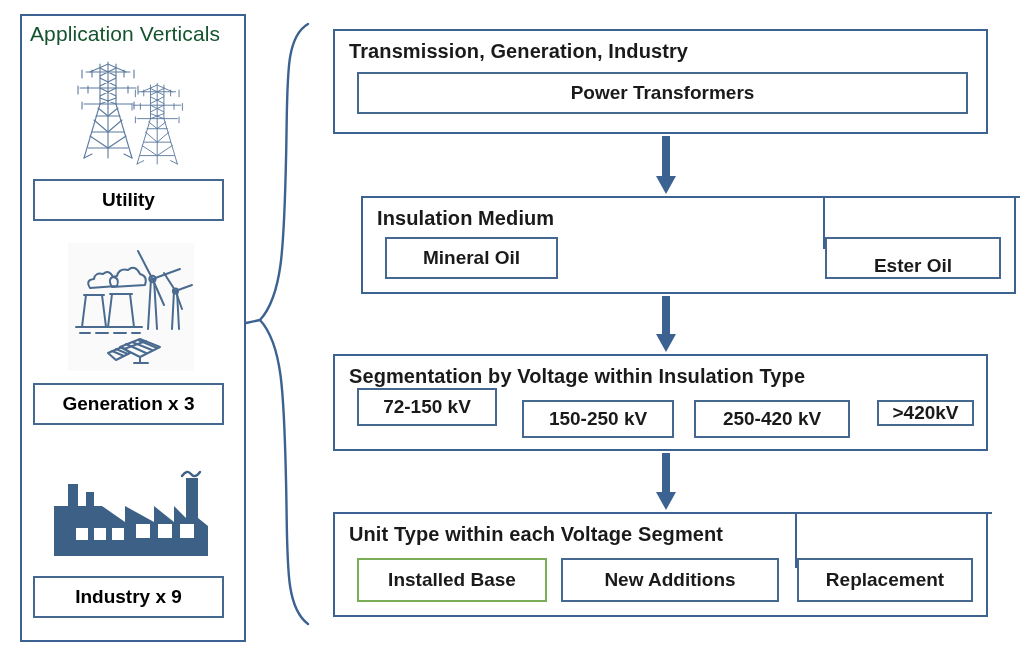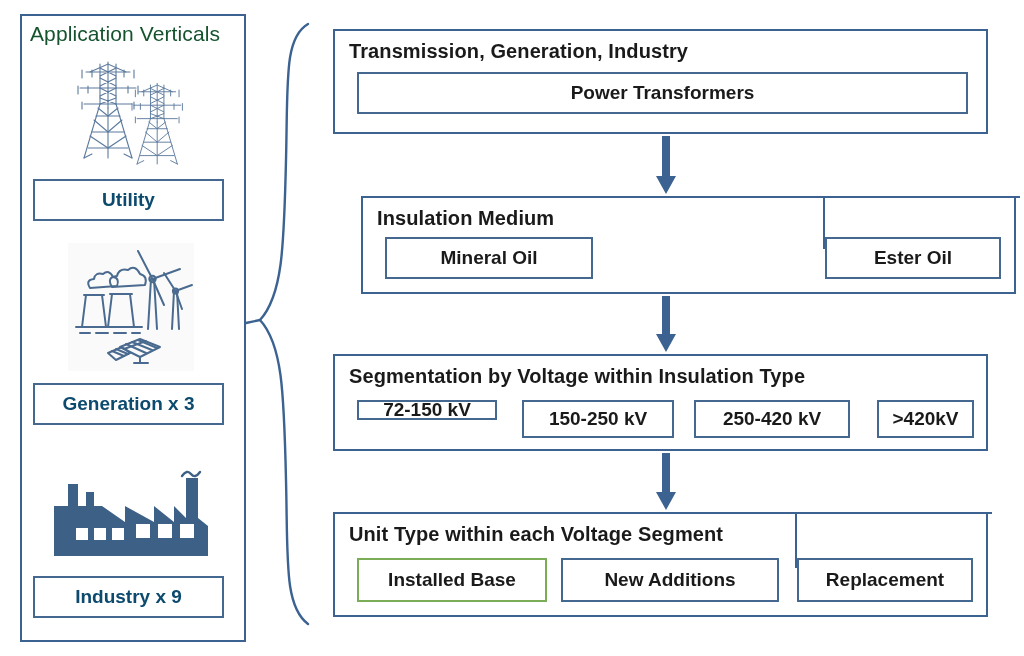--- a/index.html
+++ b/index.html
@@ -10,21 +10,21 @@
   .bx{position:absolute;box-sizing:border-box;background:#ffffff;
       border:2px solid #3b6291;}
 
   
   #left-panel{left:20px;top:14px;width:226px;height:628px;}
   #verticals-title{position:absolute;left:30px;top:22px;font-size:21px;
       color:#14532d;letter-spacing:.1px;white-space:nowrap;}
 
   .label-box{position:absolute;box-sizing:border-box;background:#fff;
       border:2px solid #44688f;display:flex;align-items:center;
-      justify-content:center;font-weight:bold;font-size:19px;color:#0c4a6e;}
+      justify-content:center;font-weight:bold;font-size:19px;color:#000000;}
 
   #utility-box{left:33px;top:179px;width:191px;height:42px;}
   #generation-box{left:33px;top:383px;width:191px;height:42px;}
   #industry-box{left:33px;top:576px;width:191px;height:42px;}
 
   .icon-wrap{position:absolute;display:flex;align-items:center;
       justify-content:center;}
   #towers-icon{left:60px;top:52px;width:140px;height:118px;}
   #generation-icon{left:68px;top:243px;width:126px;height:128px;
       background:#fafafa;}
@@ -182,46 +182,46 @@
 
 <div class="arrow" id="arrow-1">
 <svg width="22" height="58" viewBox="0 0 22 58">
   <path d="M7 0 h8 v40 h6 L11 58 L1 40 h6 z" fill="#3b6291"></path>
 </svg>
 </div>
 
 <div class="stage" id="stage-2">
   <div class="subpanel" style="left:460px;width:197px;height:53px;border-bottom:none;border-right:none;"></div>
   <div class="stage-title">Insulation Medium</div>
-  <div class="chip" style="left:22px;top:39px;width:208px;height:42px;">
+  <div class="chip" style="left:22px;top:39px;width:173px;height:42px;">
     <span>Mineral Oil</span>
   </div>
-  <div class="chip" style="left:462px;top:39px;width:176px;height:42px;">
+  <div class="chip" style="left:462px;top:39px;width:176px;height:42px;align-items:flex-end;">
     <span>Ester Oil</span>
   </div>
 </div>
 
 <div class="arrow" id="arrow-2">
 <svg width="22" height="56" viewBox="0 0 22 56">
   <path d="M7 0 h8 v38 h6 L11 56 L1 38 h6 z" fill="#3b6291"></path>
 </svg>
 </div>
 
 <div class="stage" id="stage-3">
   <div class="stage-title">Segmentation by Voltage within Insulation Type</div>
-  <div class="chip" style="left:22px;top:44px;width:140px;height:20px;">
+  <div class="chip" style="left:22px;top:32px;width:140px;height:38px;">
     <span>72-150 kV</span>
   </div>
   <div class="chip" style="left:187px;top:44px;width:152px;height:38px;">
     <span>150-250 kV</span>
   </div>
   <div class="chip" style="left:359px;top:44px;width:156px;height:38px;">
     <span>250-420 kV</span>
   </div>
-  <div class="chip" style="left:542px;top:44px;width:97px;height:38px;">
+  <div class="chip" style="left:542px;top:44px;width:97px;height:26px;">
     <span>&gt;420kV</span>
   </div>
 </div>
 
 <div class="arrow" id="arrow-3">
 <svg width="22" height="57" viewBox="0 0 22 57">
   <path d="M7 0 h8 v39 h6 L11 57 L1 39 h6 z" fill="#3b6291"></path>
 </svg>
 </div>
 

